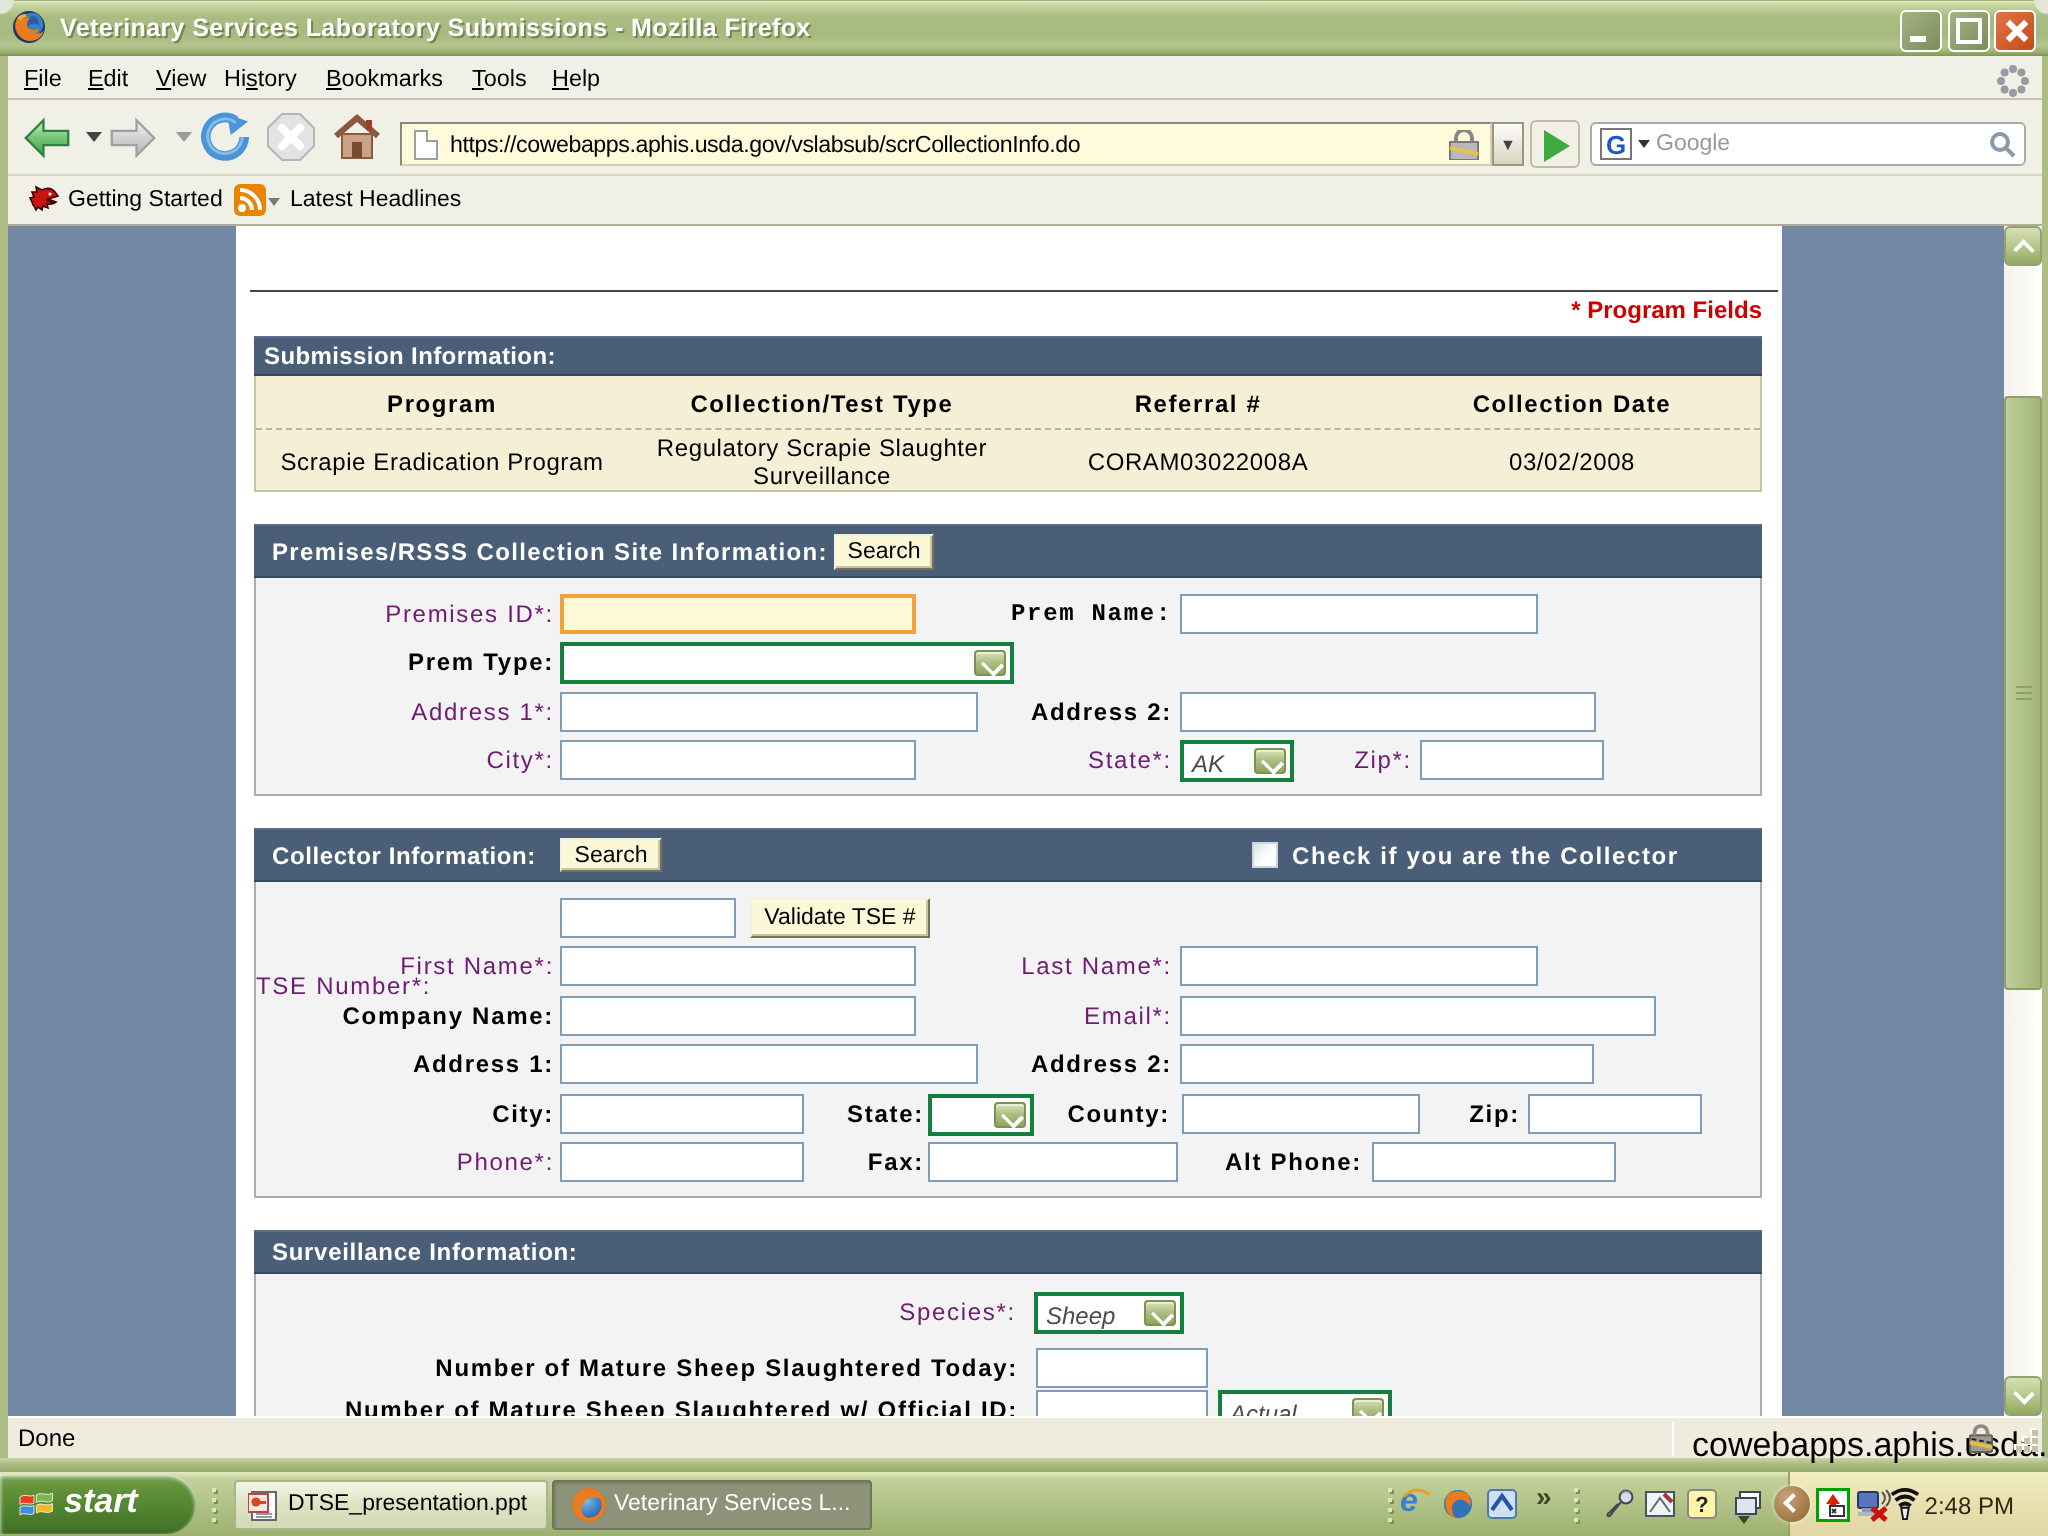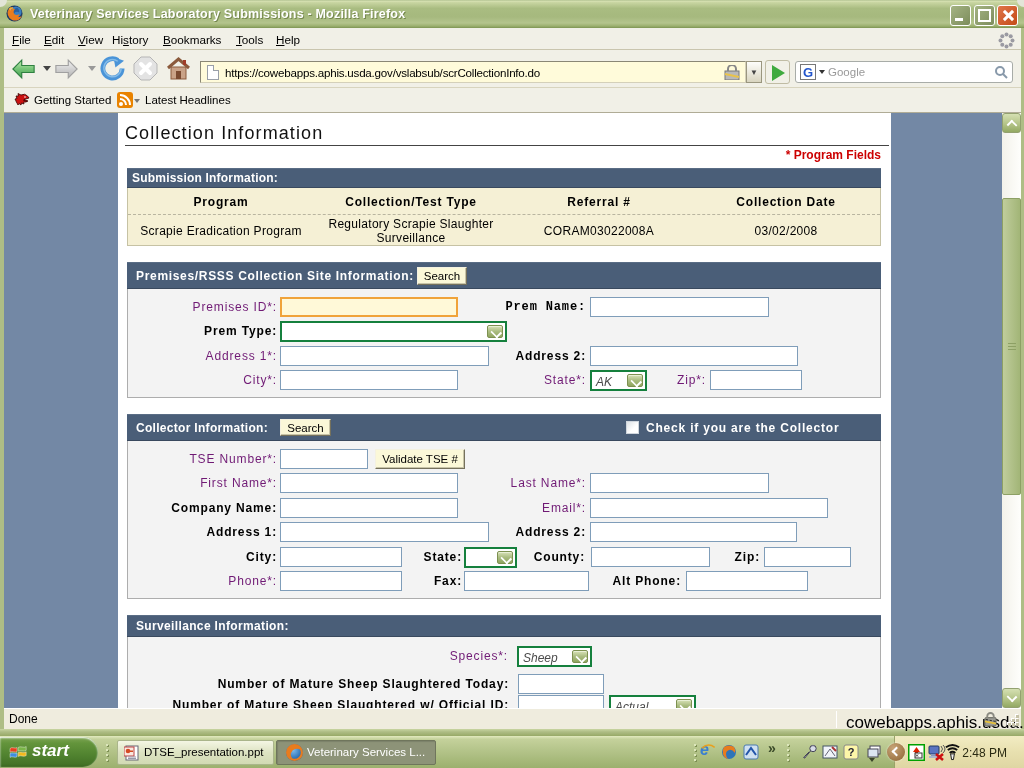--- a/index.html
+++ b/index.html
@@ -219,21 +219,20 @@
       <rect width="16" height="16" rx="3" fill="#e98300"></rect>
       <circle cx="4" cy="12" r="2" fill="#fff"></circle>
       <path d="M3 7 a6 6 0 0 1 6 6 M3 3 a10 10 0 0 1 10 10" fill="none" stroke="#fff" stroke-width="2"></path>
     </svg>
     <div style="position:absolute; left:130px; top:11px; border-left:3.5px solid transparent; border-right:3.5px solid transparent; border-top:4px solid #777;"></div>
     <span style="position:absolute; left:141px; top:6px">Latest Headlines</span>
   </div>
 
   <div id="viewport">
     <div id="panel">
-      <h1 class="pagetitle">Collection Information</h1>
       <div id="hr1"></div>
       <div id="reqfields">* Program Fields</div>
 
       <div class="secbar" id="subbar"><span>Submission Information:</span></div>
       <div id="subtable">
         <div class="hrow">
           <span class="hc" style="left:-2px; width:190px">Program</span>
           <span class="hc" style="left:188px; width:190px">Collection/Test Type</span>
           <span class="hc" style="left:376px; width:190px">Referral #</span>
           <span class="hc" style="left:563px; width:190px">Collection Date</span>
@@ -282,21 +281,21 @@
       </div>
 
       <div class="secbar" style="top:301px; height:27px;">
         <span class="t" style="position:absolute; left:4px; top:7px; letter-spacing:0.3px;">Collector Information:</span>
         <div class="btn" style="position:absolute; left:153px; top:5px; width:51px; height:17px; line-height:16px;">Search</div>
         <div style="position:absolute; left:499px; top:7px; width:13px; height:13px; background:linear-gradient(135deg,#dde2e6,#fff 60%); border:1px solid #cfd6dd;"></div>
         <span style="position:absolute; left:519px; top:7px; letter-spacing:0.8px;">Check if you are the Collector</span>
       </div>
       <div class="graybox" style="top:328px; height:158px;">
         <div class="row" style="top:8px;">
-          <label class="req" style="left:0; width:149px; text-align:right;">TSE Number*:</label>
+          <label class="req" style="left:0; width:149px; text-align:left;margin-top:34px;">TSE Number*:</label>
           <input class="fld txt" style="left: 152px; top: 0px; width: 88px;">
           <div class="btn vbtn" style="left:247px; top:0; width:90px; height:20px; line-height:19px;">Validate TSE #</div>
         </div>
         <div class="row" style="top:32px;">
           <label class="req" style="left:0; width:149px; text-align:right;">First Name*:</label>
           <input class="fld txt" style="left: 152px; top: 0px; width: 178px;">
           <label class="req" style="left:300px; width:158px; text-align:right;">Last Name*:</label>
           <input class="fld txt" style="left: 462px; top: 0px; width: 179px;">
         </div>
         <div class="row" style="top:57px;">

